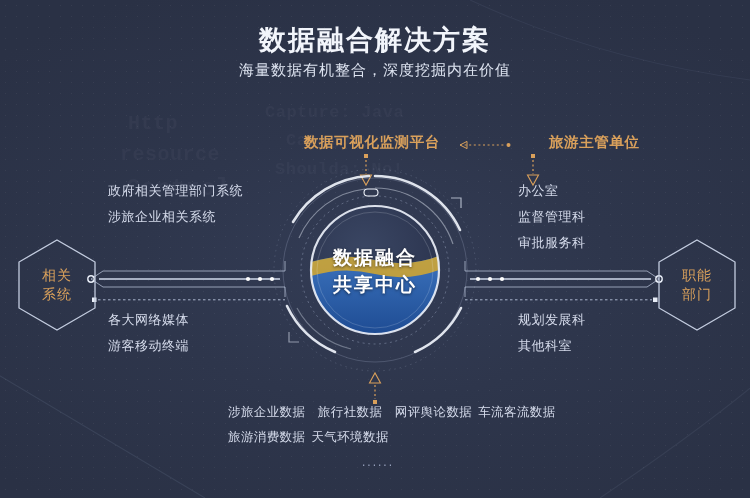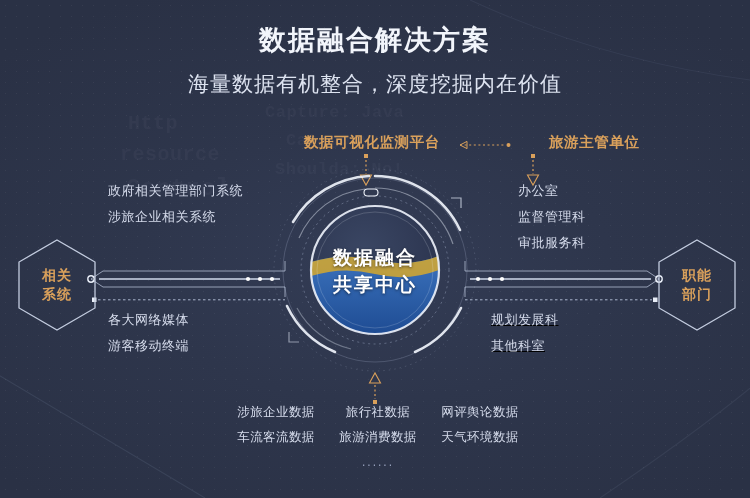--- a/index.html
+++ b/index.html
@@ -35,21 +35,21 @@
     letter-spacing:.5px;
   }
   #bgsvg { position:absolute; inset:0; pointer-events:none; }
 
   
   #header { position:absolute; top:22px; left:0; width:750px; text-align:center; }
   #title {
     font-size:27px; font-weight:bold; color:#f2f5fb; letter-spacing:2px;
   }
   #subtitle {
-    margin-top:12px; font-size:21px; color:#dde3f0; letter-spacing:1px;
+    margin-top:3px; font-size:15px; color:#dde3f0; letter-spacing:1px;
   }
 
   
   .gold-label {
     position:absolute; color:#d9a05b; font-size:14.5px; font-weight:bold;
     letter-spacing:.6px; white-space:nowrap;
   }
   #lbl-platform { left:304px; top:133px; }
   #lbl-authority { left:518px; top:133px;margin-left:31px; }
 
@@ -58,42 +58,42 @@
 
   
   .side-list { position:absolute; }
   .side-item {
     color:#d6dcec; font-size:13px; letter-spacing:.5px; white-space:nowrap;
     line-height:26px;
   }
   #list-left-top  { left:108px; top:178px; }
   #list-left-bot  { left:108px; top:307px; }
   #list-right-top { left:518px; top:178px; }
-  #list-right-bot { left:491px; top:307px;text-decoration:underline; }
+  #list-right-bot { left:518px; top:307px; }
 
   
   #bottom-grid {
     position:absolute; left:228px; top:404px; width:300px;
-    display:grid; grid-template-columns:repeat(3,1fr); row-gap:8px; column-gap:6px;
+    display:grid; grid-template-columns:repeat(4,1fr); row-gap:8px; column-gap:6px;
     text-align:center;
   }
   .data-item { color:#d6dcec; font-size:12.5px; letter-spacing:.4px; white-space:nowrap; }
   #bottom-ellipsis {
     position:absolute; left:228px; top:455px; width:300px; text-align:center;
     color:#98a2bd; font-size:12px; letter-spacing:2px;
   }
 
   
   .hex-wrap { position:absolute; width:86px; height:96px; }
   #hex-left  { left:14px;  top:237px; }
   #hex-right { left:654px; top:237px; }
   .hex-text {
     position:absolute; inset:0;
     display:flex; flex-direction:column; align-items:center; justify-content:center;
-    color:#d9a05b; font-size:14px; font-weight:bold; line-height:19px; letter-spacing:1px;
+    color:#d9a05b; font-size:14px; font-weight:normal; line-height:19px; letter-spacing:1px;
   }
 
   
   #center-wrap { position:absolute; left:265px; top:158px; width:220px; height:225px; }
   #center-text {
     position:absolute; left:0; top:0; width:220px; height:225px;
     display:flex; flex-direction:column; align-items:center; justify-content:center;
     color:#ffffff; font-size:19px; font-weight:bold; line-height:27px; letter-spacing:2px;
     text-shadow:0 1px 3px rgba(0,0,0,.55);
     pointer-events:none;

